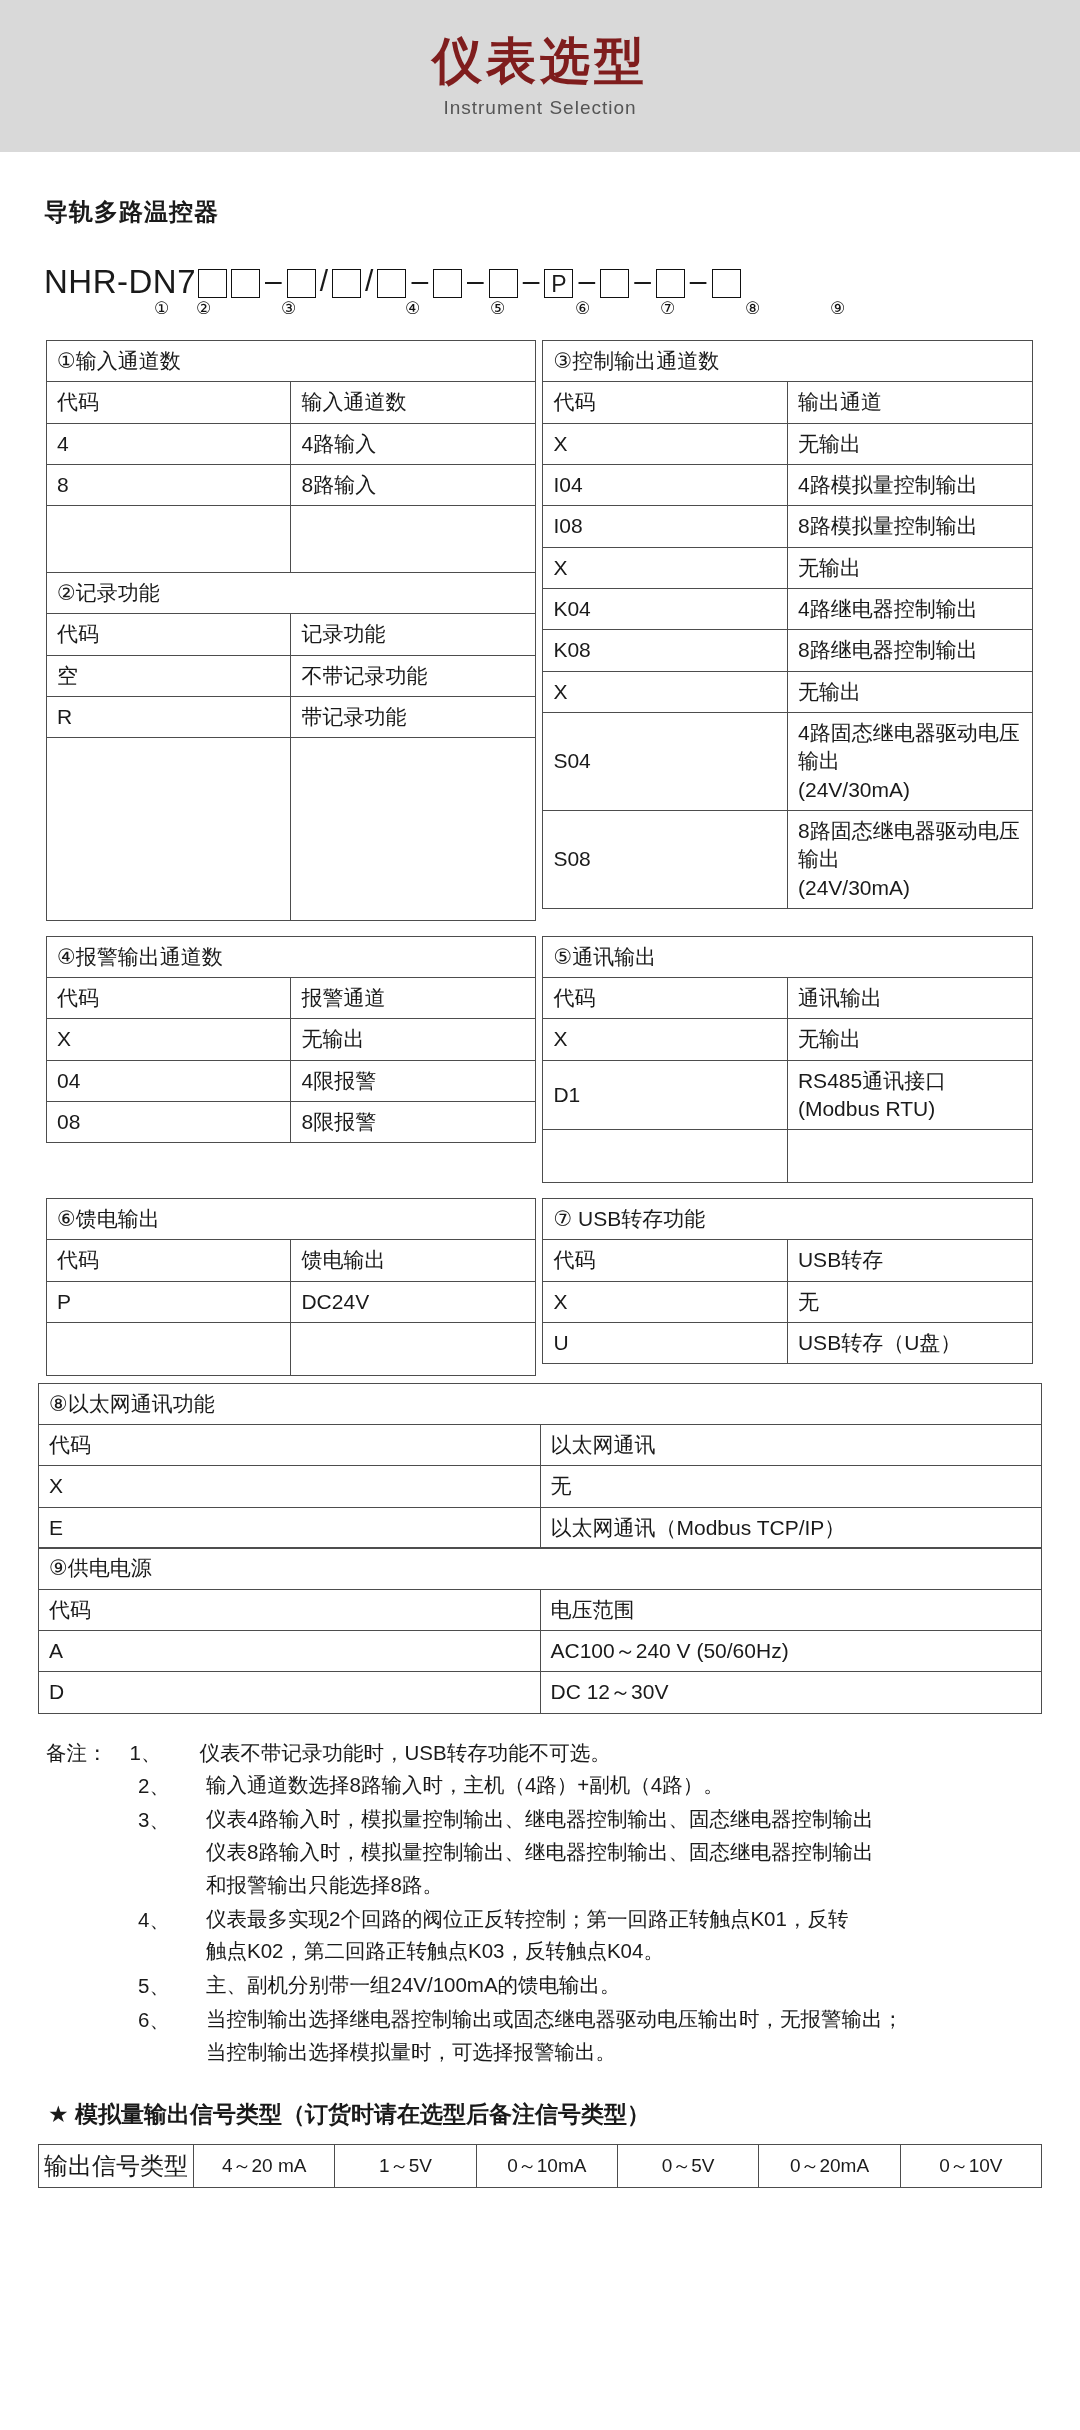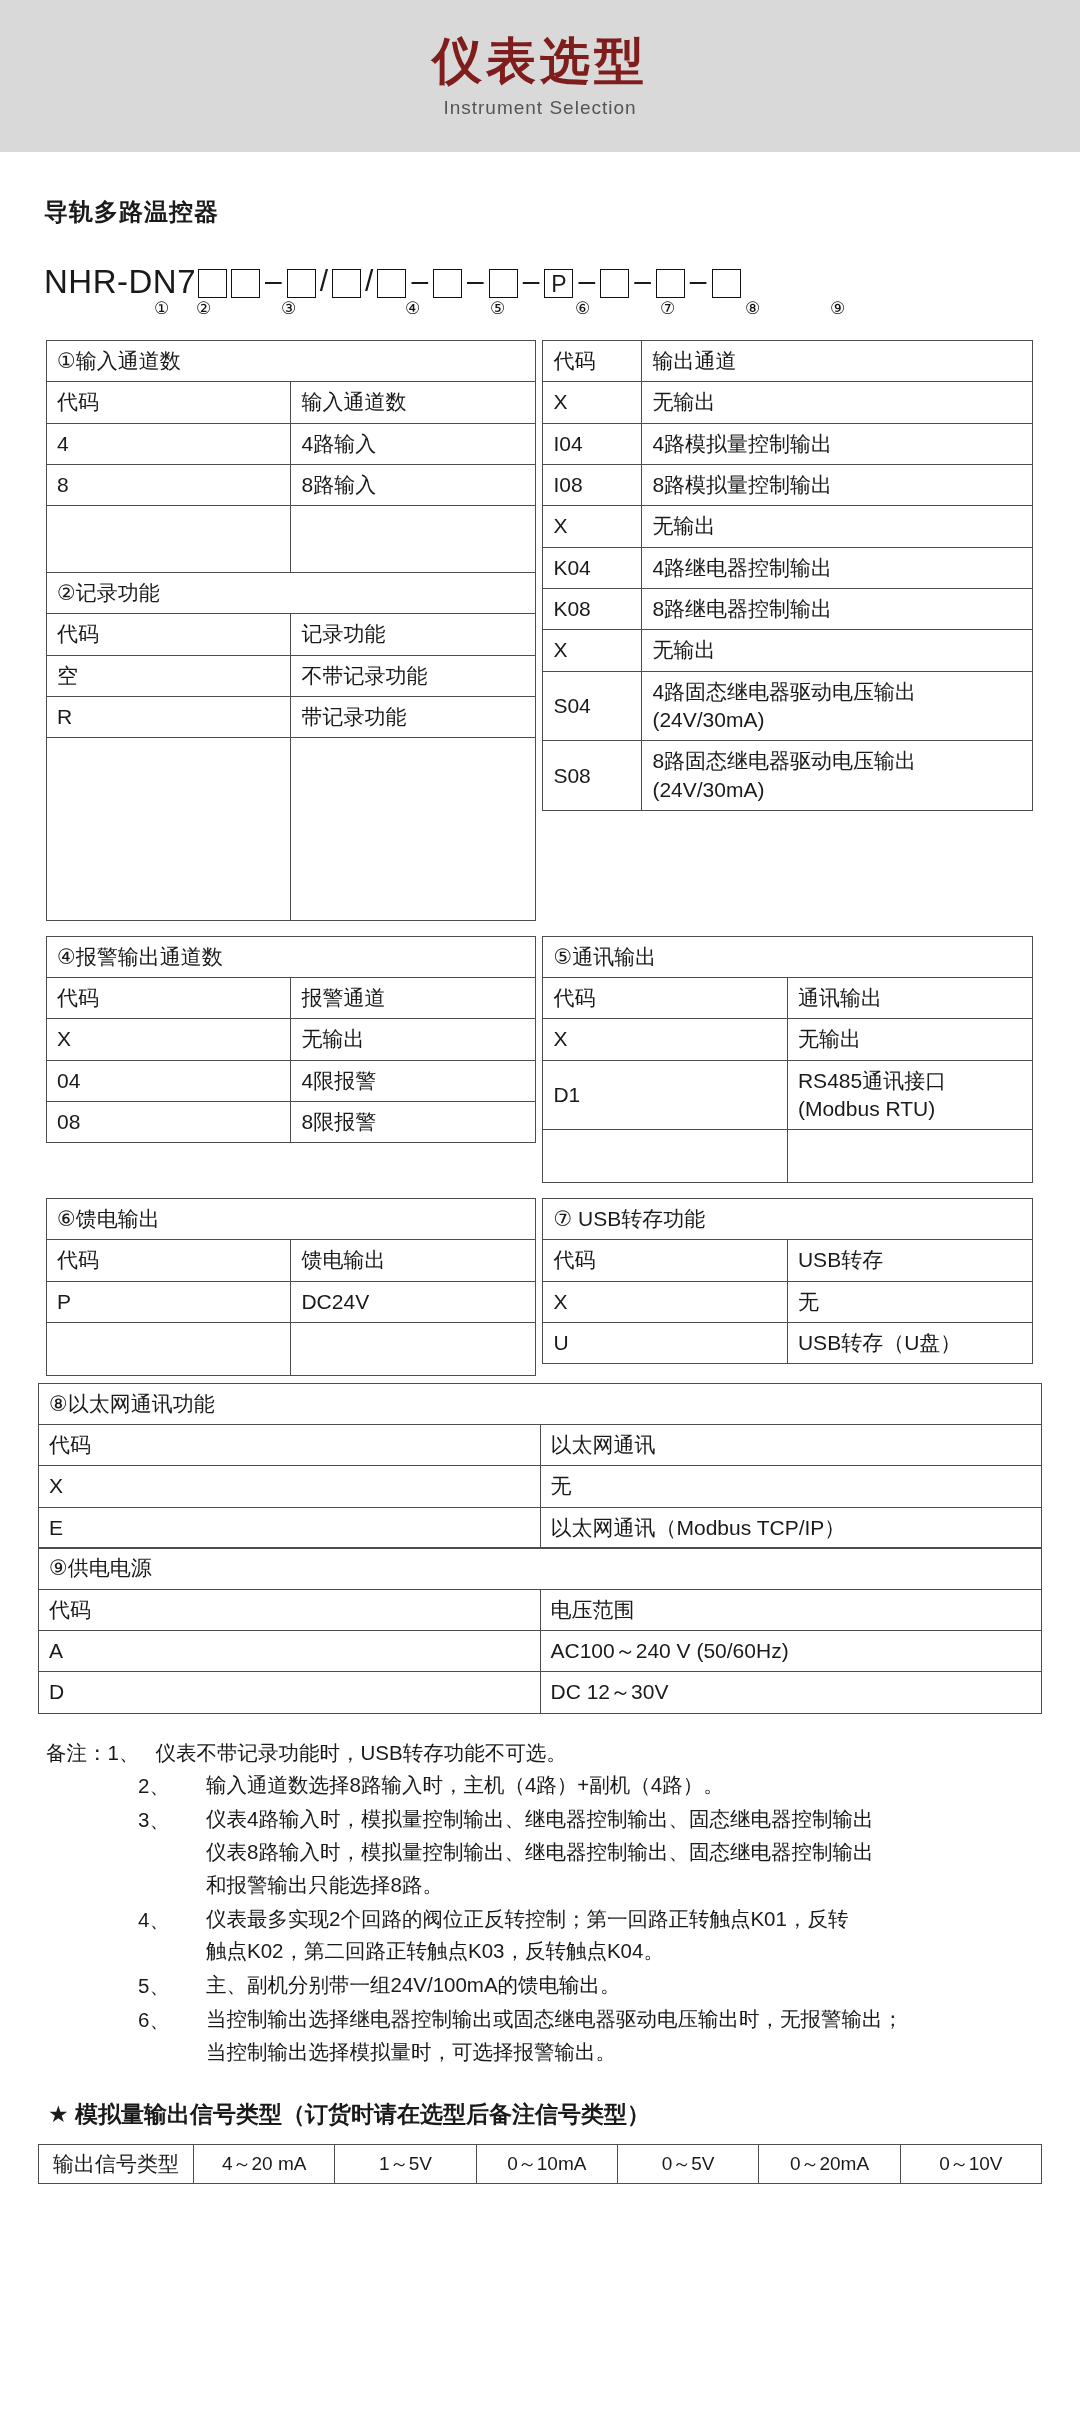--- a/index.html
+++ b/index.html
@@ -150,20 +150,21 @@
   }
 
   
   .notes {
     margin: 22px 0 10px 8px;
     font-size: 20.5px;
     line-height: 1.62;
   }
   .notes .note-head {
     display: flex;
+    gap: 22px;
   }
   .notes .label {
     white-space: nowrap;
   }
   .notes ol {
     margin: 0;
     padding: 0;
     list-style: none;
   }
   .notes li {
@@ -194,21 +195,21 @@
   }
   table.signal td {
     border: 1.5px solid #4d4d4d;
     text-align: center;
     font-size: 19px;
     padding: 5px 2px;
     white-space: nowrap;
   }
   table.signal td.rowhdr {
     width: 150px;
-    font-size: 21px;
+    font-size: 24px;
   }
 </style>
 </head>
 <body>
 
 <div class="page">
 
   <div class="banner">
     <div class="banner-title">仪表选型</div>
     <div class="banner-sub">Instrument Selection</div>
@@ -305,20 +306,23 @@
                 <td>&nbsp;</td>
               </tr>
             </tbody>
           </table>
         </td>
 
         <td class="half" style="padding-left:0">
 
           <table class="grid" style="margin-left:-1.5px">
             <tbody>
+              <tr class="sec-head">
+                <td colspan="2">③控制输出通道数</td>
+              </tr>
               <tr class="hdr">
                 <td style="width:78px" class="code-cell">代码</td>
                 <td>输出通道</td>
               </tr>
               <tr>
                 <td class="code-cell">X</td>
                 <td>无输出</td>
               </tr>
               <tr>
                 <td class="code-cell">I04</td>

